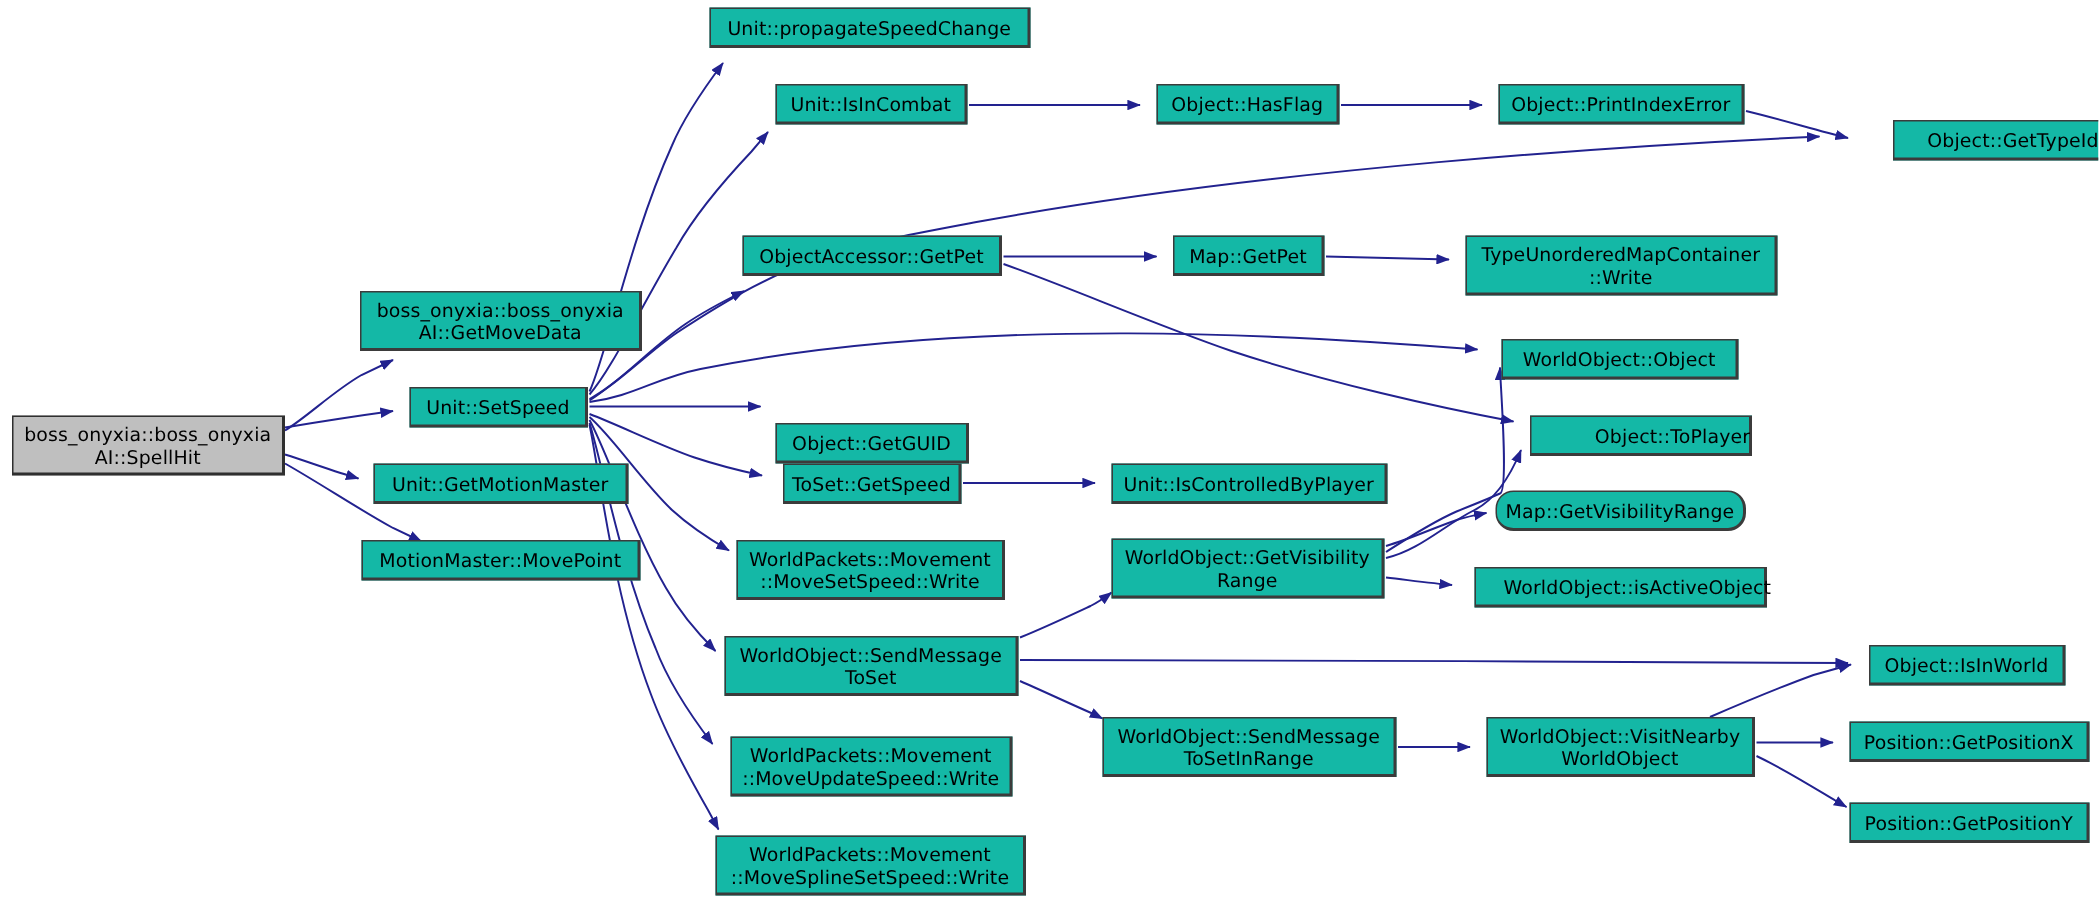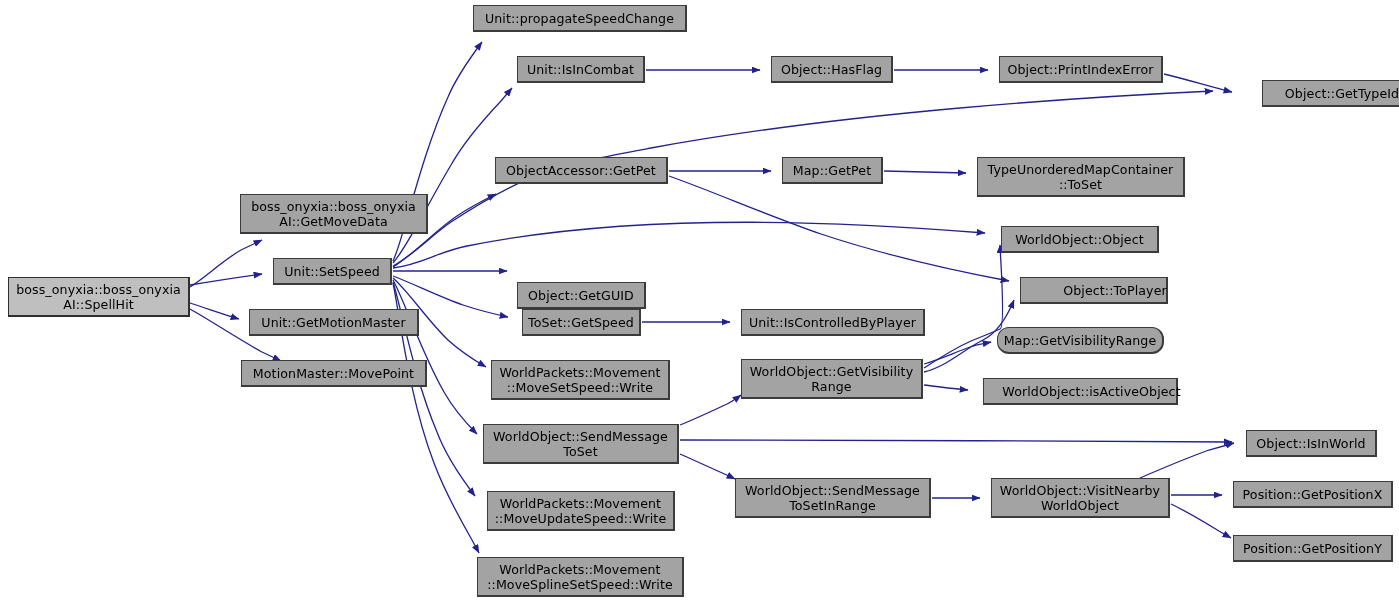--- a/index.html
+++ b/index.html
@@ -22,21 +22,21 @@
     width: 1399px;
     height: 603px;
   }
   .node {
     position: absolute;
     box-sizing: border-box;
     display: flex;
     align-items: center;
     justify-content: center;
     text-align: center;
-    background: #a3a3a3;
+    background: #14b8a6;
     border: 1px solid #3b3b3b;
     border-right-width: 2px;
     border-bottom-width: 2px;
     color: #000000;
     font-size: 12.6px;
     line-height: 15px;
     letter-spacing: 0.1px;
     white-space: pre-line;
     padding: 0 5px;
     z-index: 2;
@@ -115,21 +115,21 @@
 ::MoveSplineSetSpeed::Write</span></div>
       <div class="node" style="left: 771px; top: 56px; width: 122px; height: 27px;"><span>Object::HasFlag</span></div>
       <div class="node" style="left: 782px; top: 157px; width: 101px; height: 27px;"><span>Map::GetPet</span></div>
       <div class="node" style="left: 741px; top: 309px; width: 184px; height: 27px;"><span>Unit::IsControlledByPlayer</span></div>
       <div class="node" style="left: 741px; top: 359px; width: 182px; height: 40px;"><span>WorldObject::GetVisibility
 Range</span></div>
       <div class="node" style="left: 735px; top: 478px; width: 196px; height: 40px;"><span>WorldObject::SendMessage
 ToSetInRange</span></div>
       <div class="node" style="left: 999px; top: 56px; width: 164px; height: 27px;"><span>Object::PrintIndexError</span></div>
       <div class="node" style="left: 977px; top: 157px; width: 208px; height: 40px;"><span>TypeUnorderedMapContainer
-::ToSet</span></div>
+::Write</span></div>
       <div class="node" style="left: 1001px; top: 226px; width: 158px; height: 27px;"><span>WorldObject::Object</span></div>
       <div class="node" style="left: 1020px; top: 277px; width: 148px; height: 27px; padding-left: 48px;"><span>Object::ToPlayer</span></div>
       <div class="node" style="left: 997px; top: 327px; width: 167px; height: 27px; border-radius: 12px;"><span>Map::GetVisibilityRange</span></div>
       <div class="node" style="left: 983px; top: 378px; width: 195px; height: 27px; padding-left: 28px;"><span>WorldObject::isActiveObject</span></div>
       <div class="node" style="left: 991px; top: 478px; width: 179px; height: 40px;"><span>WorldObject::VisitNearby
 WorldObject</span></div>
       <div class="node" style="left: 1246px; top: 430px; width: 131px; height: 27px;"><span>Object::IsInWorld</span></div>
       <div class="node" style="left: 1262px; top: 80px; width: 161px; height: 27px;"><span>Object::GetTypeId</span></div>
       <div class="node" style="left: 1233px; top: 481px; width: 160px; height: 27px;"><span>Position::GetPositionX</span></div>
       <div class="node" style="left: 1233px; top: 535px; width: 160px; height: 27px;"><span>Position::GetPositionY</span></div>

